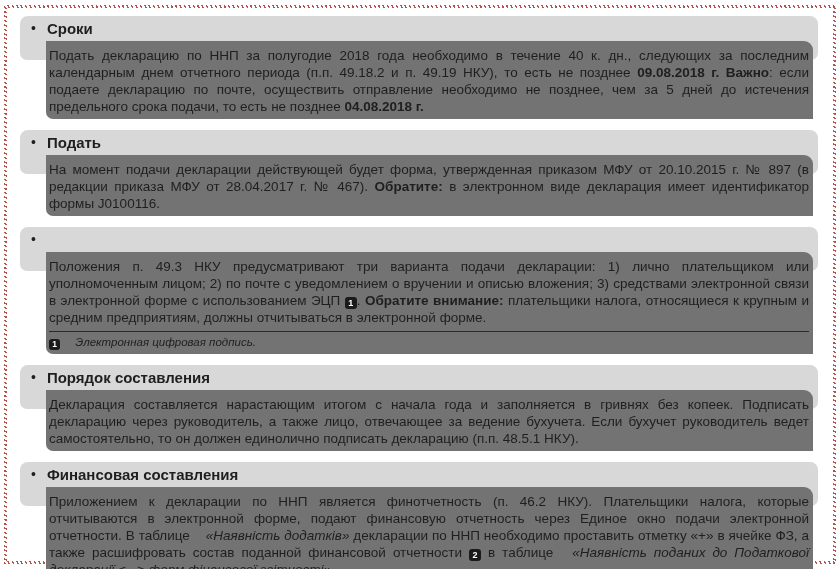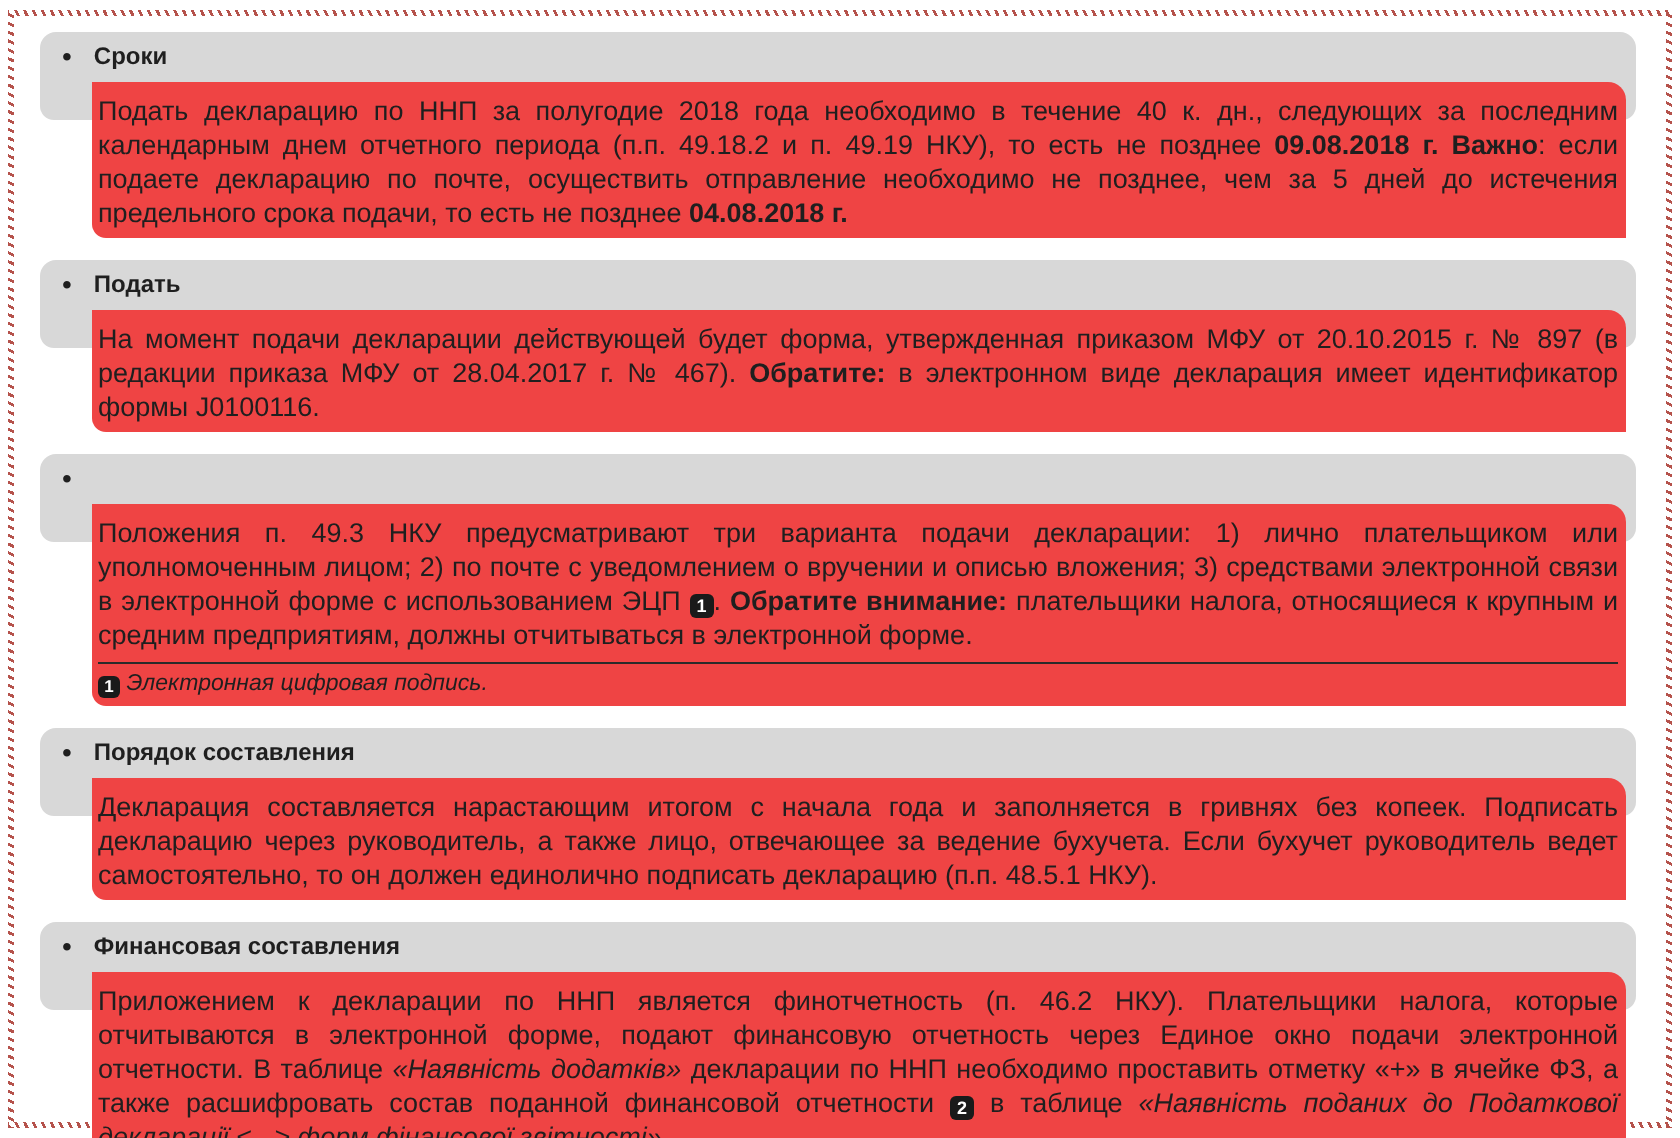--- a/index.html
+++ b/index.html
@@ -28,31 +28,31 @@
   .info-section{position:relative;margin-bottom:11px;}
   .bar{
     position:absolute;left:0;right:0;top:0;height:44px;
     background:#d8d8d8;border-radius:8px 8px 7px 7px;
   }
   .sec-header{
     position:relative;height:25px;display:flex;align-items:center;
     padding-left:11px;
   }
   .bullet{font-size:14px;line-height:25px;margin-right:11px;}
-  .sec-title{font-size:12px;font-weight:bold;margin:0;line-height:25px;}
+  .sec-title{font-size:15px;font-weight:bold;margin:0;line-height:25px;}
   .panel{
-    position:relative;margin:0 5px 0 26px;background:#ef4444;
+    position:relative;margin:0 5px 0 26px;background:#737373;
     border-radius:0 9px 0 7px;
     padding:6px 4px 4px 3px;min-height:36px;
   }
   .body-text{
     margin:0;font-size:13.5px;line-height:17px;text-align:justify;
   }
   .body-text .bold{font-weight:bold;}
-  .body-text .italic{font-style:italic;}
+  .body-text .italic{font-style:italic;padding-left:12px;}
   .ref-marker{
     display:inline-block;width:12px;height:12px;border-radius:3px;
     background:#1a1a1a;color:#ffffff;font-size:9px;font-weight:bold;
     line-height:12px;text-align:center;vertical-align:-1px;
     font-style:normal;
   }
   .footnote{
     border-top:1px solid #2a2a2a;margin-top:5px;padding-top:3px;
     font-size:11.5px;line-height:14px;text-align:left;
   }

